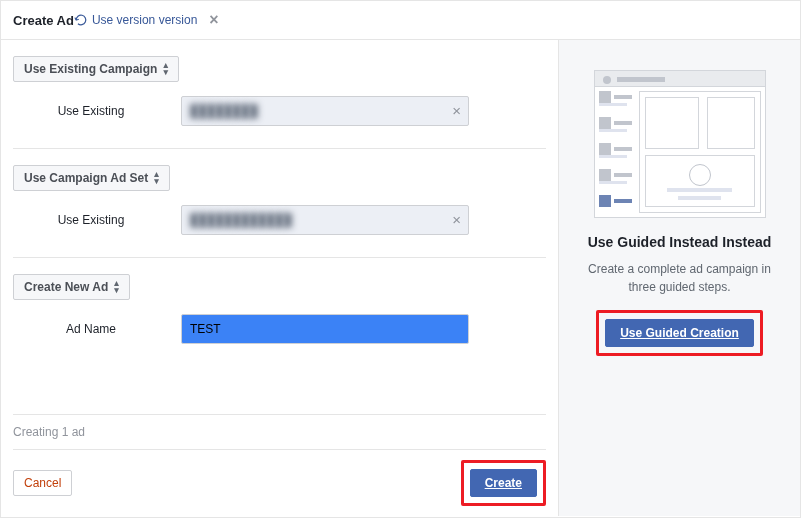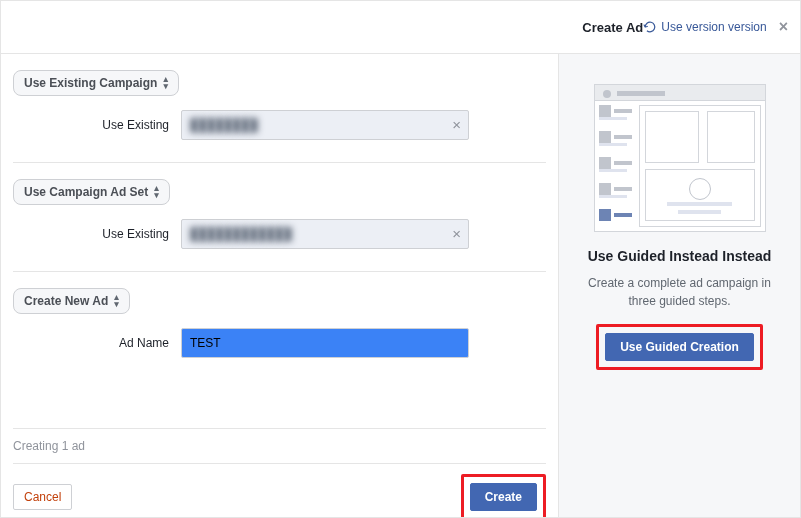--- a/index.html
+++ b/index.html
@@ -9,22 +9,22 @@
     color: #1d2129;
     background: #fff;
     width: 801px;
     height: 518px;
     overflow: hidden;
     border: 1px solid #e5e5e5;
   }
   .header {
     display: flex;
     align-items: center;
-    justify-content: flex-end;
-    padding: 17px 12px;
+    justify-content: flex-start;
+    padding: 10px 12px;
     border-bottom: 1px solid #e5e5e5;
   }
   .header-title { font-weight: bold; font-size: 13px; }
   .header-right { display: flex; align-items: center; gap: 12px; }
   .prev-link { display: flex; align-items: center; gap: 4px; color: #385898; cursor: pointer; font-size: 12px; }
   .prev-link svg { width: 14px; height: 14px; }
   .close-x { color: #90949c; font-size: 16px; cursor: pointer; font-weight: bold; }
   .body { display: flex; height: calc(100% - 40px); }
   .left {
     width: 558px;
@@ -36,33 +36,33 @@
   }
   .right {
     flex: 1;
     background: #f6f7f9;
     padding: 30px 16px 16px 16px;
     text-align: center;
   }
   .dd-btn {
     background: #f6f7f9;
     border: 1px solid #ced0d4;
-    border-radius: 8px;
+    border-radius: 2px;
     padding: 5px 10px;
     font-weight: bold;
     font-size: 12px;
     color: #4b4f56;
     cursor: pointer;
     display: inline-flex;
     align-items: center;
     gap: 6px;
   }
   .dd-arrows { font-size: 9px; line-height: 7px; color: #606770; display: flex; flex-direction: column; }
   .field-row { display: flex; align-items: center; margin: 14px 0 18px 0; }
-  .field-label { width: 168px; text-align: right; padding-right: 12px; color: #1d2129; font-size: 12px; }
+  .field-label { width: 168px; text-align: center; padding-right: 12px; color: #1d2129; font-size: 12px; }
   .field-input-wrap { position: relative; width: 288px; }
   .field-input {
     width: 100%; height: 30px;
     border: 1px solid #ced0d4;
     border-radius: 2px;
     padding: 0 28px 0 8px;
     font-size: 12px;
     background: #3b82f6;
   }
   .field-filled { background: #eceff5; }
@@ -83,20 +83,21 @@
     align-items: center;
   }
   .cancel-btn {
     background: #fff; border: 1px solid #ced0d4; border-radius: 2px;
     padding: 5px 10px; font-size: 12px; color: #c2410c; cursor: pointer;
   }
   .primary-btn {
     background: #4267b2; color: #fff; border: 1px solid #4267b2;
     border-radius: 2px; padding: 6px 14px; font-weight: bold; font-size: 12px;
     cursor: pointer;
+    text-decoration: underline;
   }
   .highlight-red {
     border: 3px solid #ed1c24;
     border-radius: 2px;
     padding: 6px;
     display: inline-block;
   }
   .spacer { flex: 1; }
   
   .illus {

